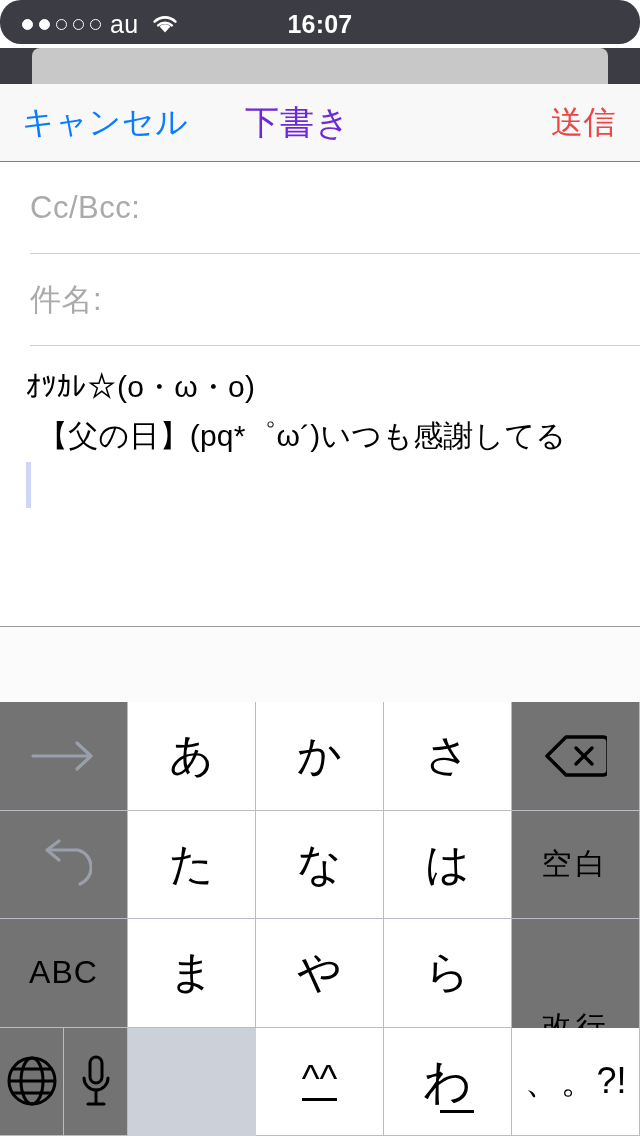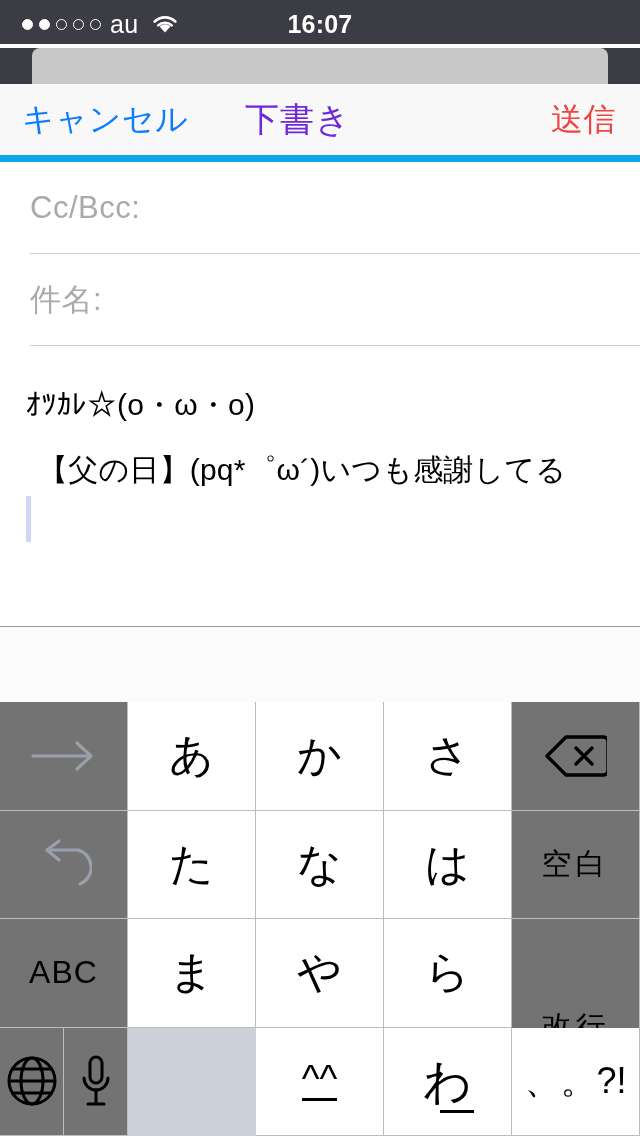--- a/index.html
+++ b/index.html
@@ -14,21 +14,21 @@
     width:640px; height:1136px;
     background:#ffffff;
   }
 
   
   .statusbar {
     position:absolute; top:0; left:0;
     width:640px; height:44px;
     background:#3c3c44;
     color:#ffffff;
-    display:flex; align-items:center;
+    display:flex; align-items:center;border-radius:21px;
   }
   .sb-left {
     position:absolute; left:22px; top:0; height:48px;
     display:flex; align-items:center; gap:9px;
   }
   .dots { display:flex; align-items:center; gap:6px; }
   .dot { width:11px; height:11px; border-radius:50%; border:1.6px solid #ffffff; }
   .dot.filled { background:#ffffff; }
   .carrier { font-size:25px; letter-spacing:0.3px; color:#fff; }
   .wifi { width:28px; height:22px; position:relative; margin-left:4px; }
@@ -60,21 +60,21 @@
   .sheet-shoulder {
     position:absolute; top:48px; left:32px; width:576px; height:36px;
     background:#c8c8c8;
     border-radius:8px 8px 0 0;
   }
 
   
   .navbar {
     position:absolute; top:84px; left:0; width:640px; height:78px;
     background:#f8f8f8;
-    border-bottom:7px solid #0ea5e9;
+    border-bottom:1px solid #0ea5e9;
     display:flex; align-items:center;
   }
   .nav-cancel {
     position:absolute; left:22px; font-size:32px; color:#0a7cff;
     letter-spacing:0.5px; white-space:nowrap;
   }
   .nav-title {
     width:596px; text-align:center; font-size:34px; font-weight:normal;
     color:#6d28d9; letter-spacing:1px;
   }
@@ -92,28 +92,28 @@
   .field + .field::before,
   .field::after { content:""; }
   .field::after {
     content:""; position:absolute; left:30px; right:0; bottom:0;
     height:1px; background:#cfcfcf;
   }
   .field-placeholder { font-size:31px; color:#aaaaac; letter-spacing:0.5px; }
 
   
   .body-area {
-    position:absolute; top:364px; left:0; width:640px; height:280px;
+    position:absolute; top:346px; left:0; width:640px; height:280px;
     background:#ffffff; padding:16px 26px 0 26px;
   }
   .body-line {
     font-size:30px; color:#000; line-height:49px;
     white-space:pre; letter-spacing:0.2px;
   }
-  .body-line.indent { padding-left:12px;margin-top:16px; }
+  .body-line.indent { padding-left:12px; }
   .caret {
     width:5px; height:46px; background:#cfd6f7; margin-top:2px;
   }
 
   
   .predictive {
     position:absolute; top:626px; left:0; width:640px; height:76px;
     background:#fbfbfb;
     border-top:1px solid #9a9a9a;
   }

